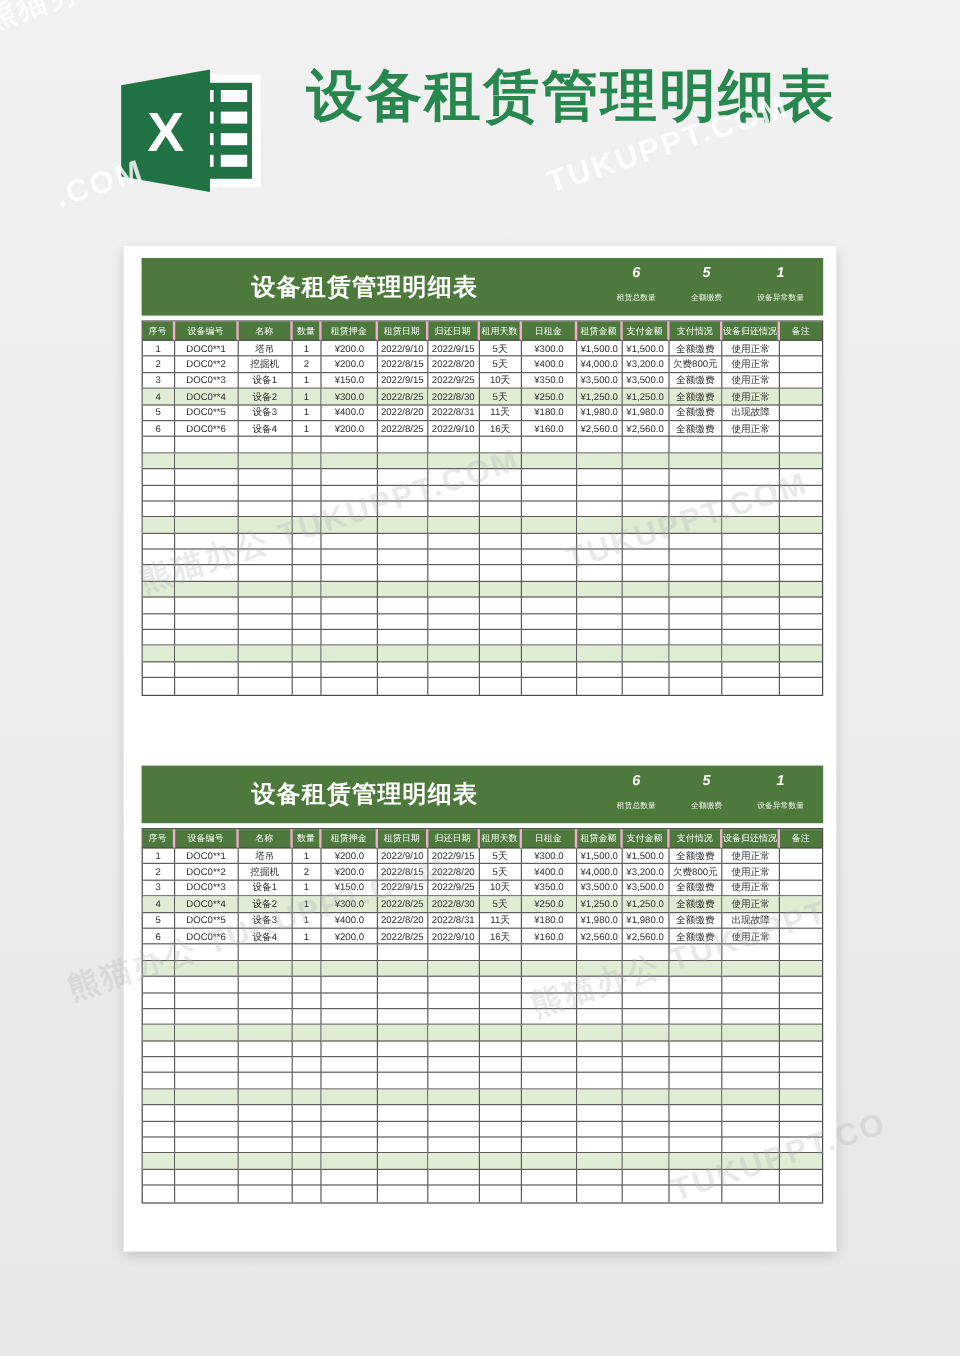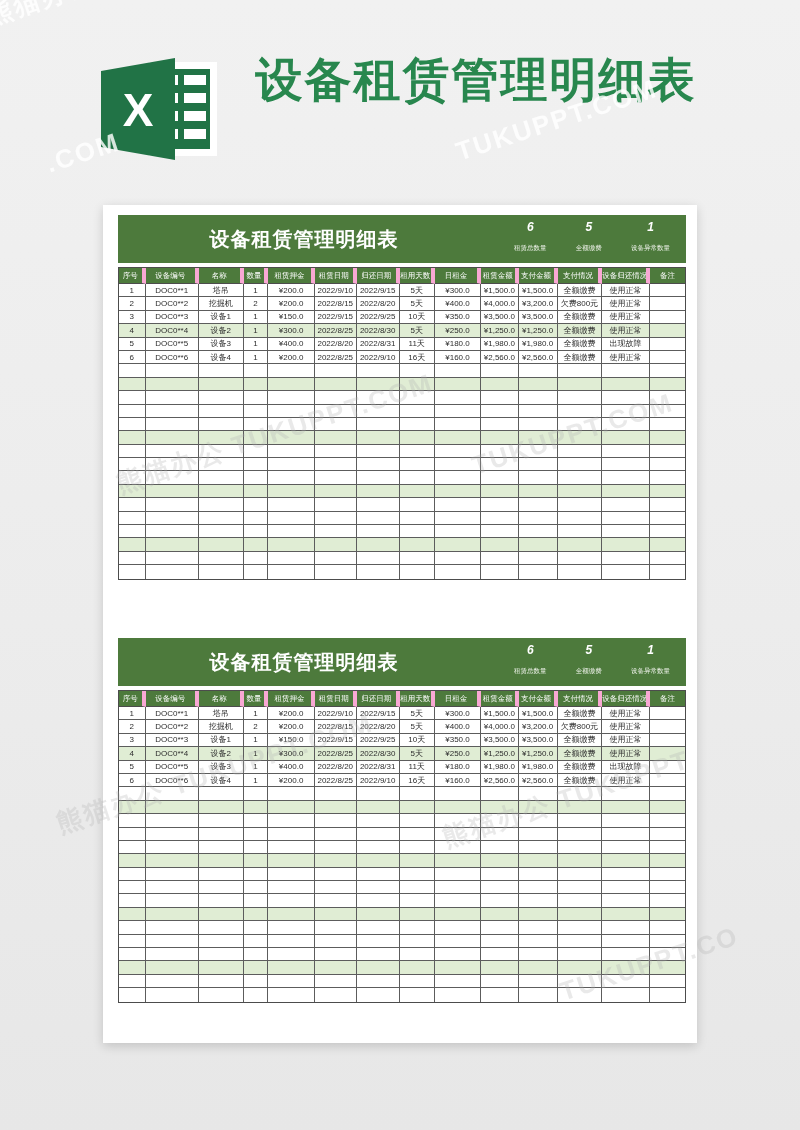--- a/index.html
+++ b/index.html
@@ -50,21 +50,21 @@
   .stat-value { font-size:12px; font-weight:bold; font-style:italic; color:#ffffff; line-height:14px; }
   .stat-label { margin-top:10px; font-size:6.5px; color:#f2f5ee; white-space:nowrap; }
 
   table.sheet-table {
     width:568px; table-layout:fixed; border-collapse:separate; border-spacing:0;
     border:1px solid #4c4c4c; background:#ffffff;
   }
   .sheet-table th {
     height:16px; background:#4d7a3c; color:#ffffff;
     font-size:7.5px; font-weight:normal; text-align:center; vertical-align:middle;
-    border-right:4px solid #f9a8d4; border-bottom:1px solid #4c4c4c;
+    border-right:2px solid #f9a8d4; border-bottom:1px solid #4c4c4c;
     overflow:hidden; white-space:nowrap;
   }
   .sheet-table td {
     height:13.4px; font-size:8px; color:#2d2d2d; text-align:center; vertical-align:middle;
     border-right:1px solid #5c5c5c; border-bottom:1px solid #5c5c5c;
     overflow:hidden; white-space:nowrap;
   }
   .sheet-table th:last-child, .sheet-table td:last-child { border-right:none; }
   .sheet-table tbody tr:last-child td { border-bottom:none; }
   .sheet-table tr.green td { background:#e0edd4; }

